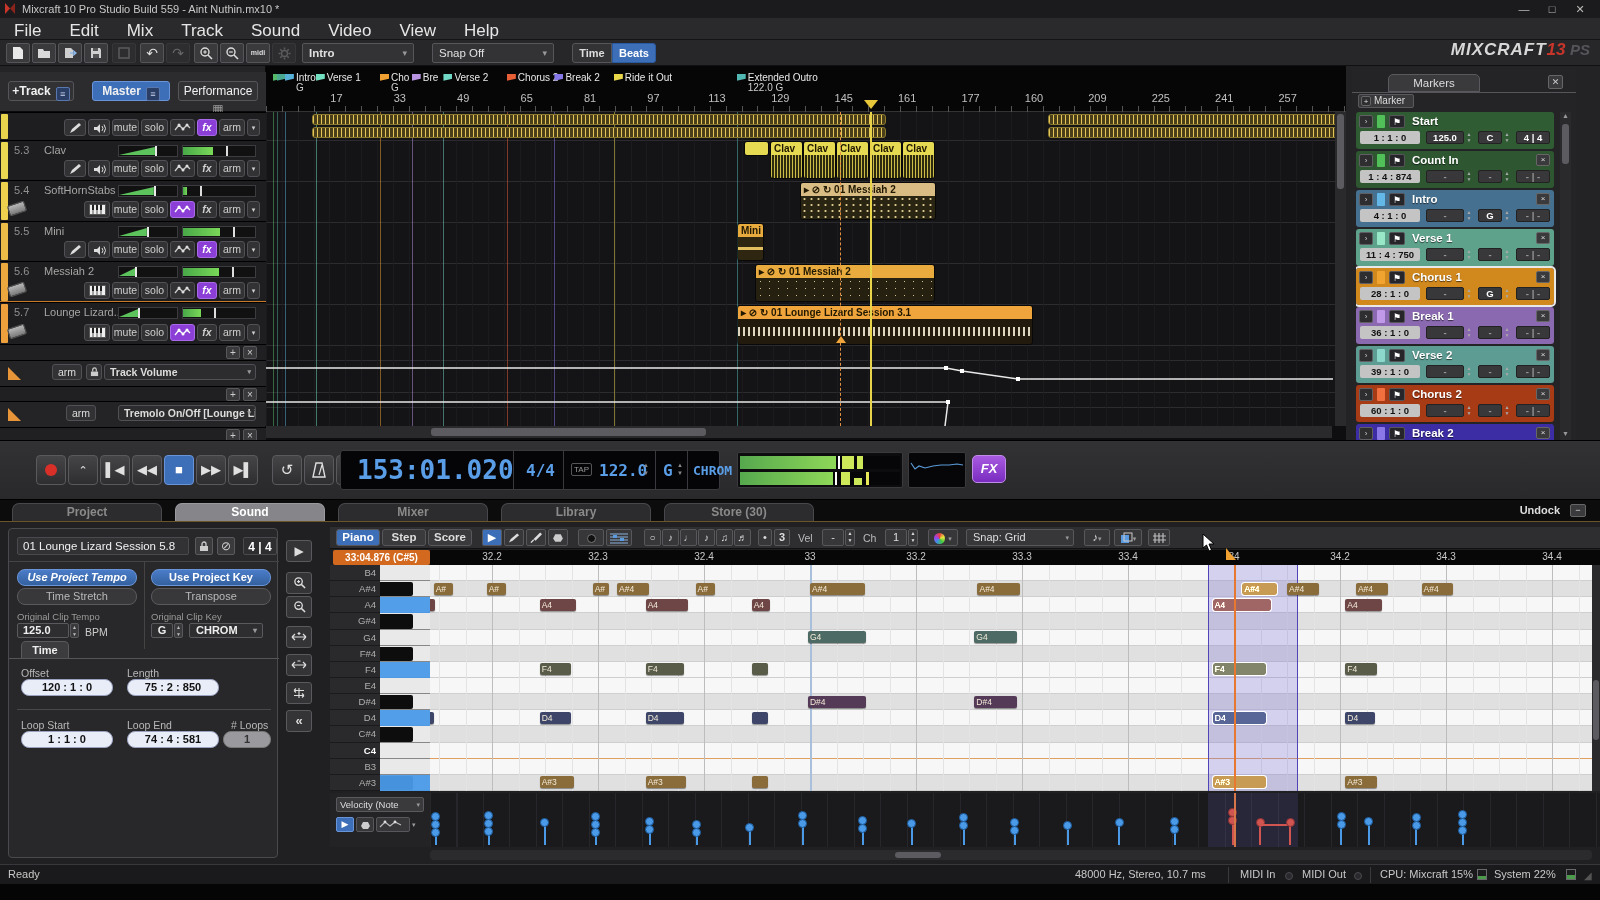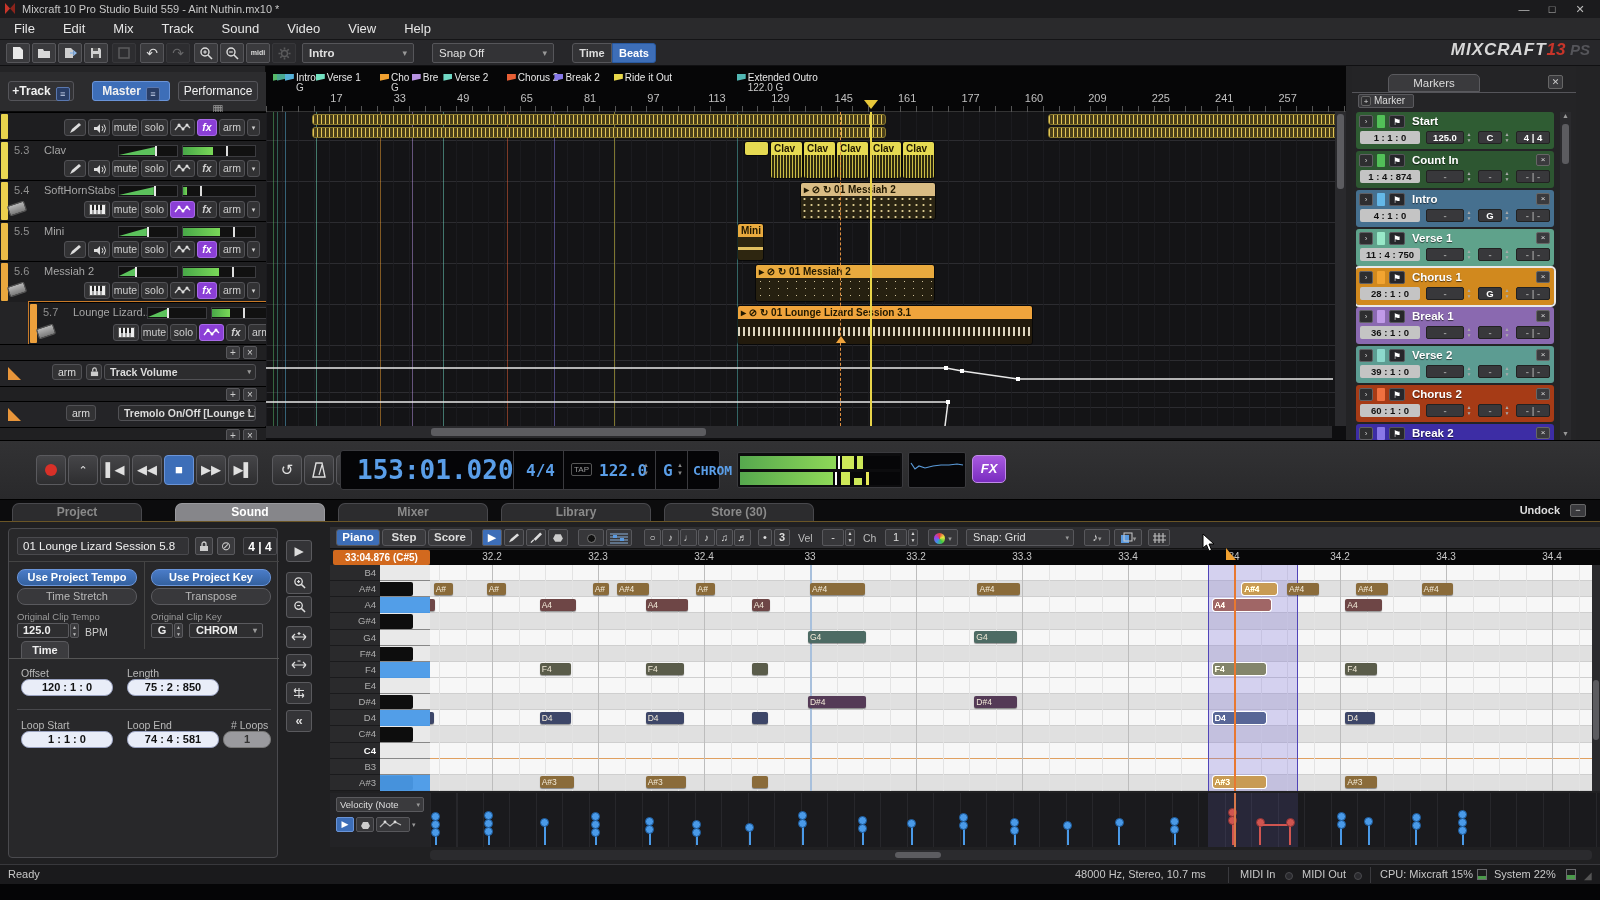--- a/index.html
+++ b/index.html
@@ -4,36 +4,36 @@
 <style>
   html,body{margin:0;padding:0;background:#000;}
   *{box-sizing:border-box;font-family:"Liberation Sans",sans-serif;}
   #app{position:relative;width:1600px;height:900px;background:#232325;overflow:hidden;color:#ccc;}
   .abs{position:absolute;}
   
   #titlebar{position:absolute;left:0;top:0;width:1600px;height:18px;background:#1b1b1d;color:#c8c8c8;font-size:11px;}
   #winctl span{display:inline-block;width:28px;text-align:center;color:#bbb;font-size:11px;}
   
   #menubar{position:absolute;left:0;top:18px;width:1600px;height:22px;background:#2a2a2c;border-bottom:1px solid #141416;}
-  .menu-item{display:inline-block;padding:3px 14px;font-size:13px;color:#e6e6e6;}
+  .menu-item{display:inline-block;padding:3px 14px;font-size:17px;color:#e6e6e6;}
   
   #toolbar{position:absolute;left:0;top:40px;width:1600px;height:26px;background:#27272a;border-bottom:1px solid #101012;}
   .tbtn{position:absolute;top:3px;width:24px;height:20px;background:#3a3a3d;border:1px solid #56565a;border-radius:2px;text-align:center;line-height:18px;font-size:12px;color:#ddd;}
   .tbtn.dim{opacity:.35;}
   .dd{position:absolute;top:3px;height:20px;background:#333336;border:1px solid #56565a;border-radius:2px;font-size:11.5px;color:#e0e0e0;line-height:18px;padding:0 6px;}
   .dd .car{float:right;color:#999;margin-left:6px;font-size:9px;}
   .toggle{position:absolute;top:3px;height:20px;border:1px solid #56565a;background:#333336;color:#ddd;font-size:11px;font-weight:bold;line-height:18px;text-align:center;}
   .toggle.on{background:#3d6eb8;color:#fff;border-color:#2a5aa0;}
   
   #trackpanel{position:absolute;left:0;top:66px;width:266px;height:374px;background:#242426;border-right:1px solid #0a0a0a;}
   #trkhdr{position:absolute;left:0;top:6px;width:266px;height:40px;background:#2c2c2e;border-bottom:1px solid #0a0a0a;}
   .hbtn{position:absolute;top:9px;height:20px;background:#323235;border:1px solid #55555a;border-radius:3px;color:#f0f0f0;font-size:12px;font-weight:bold;text-align:center;line-height:18px;}
   .menu-sq{display:inline-block;width:14px;height:14px;background:#2a3e66;border:1px solid #5a78b0;border-radius:2px;color:#cdd8f0;font-size:9px;line-height:13px;vertical-align:-2px;margin-left:5px;}
   .trow{position:absolute;left:0;width:266px;background:#1e1e20;border-top:1px solid #000;}
-  .trow.sel{outline:1px solid #c87a28;margin-left:29px;}
+  .trow.sel{outline:1px solid #c87a28;}
   .tstrip{position:absolute;left:1px;top:1px;bottom:1px;width:7px;border-radius:1px;}
   .tnum{position:absolute;left:14px;top:3px;font-size:11px;color:#8f8f8f;}
   .tname{position:absolute;left:44px;top:3px;font-size:11px;color:#a6a6a6;}
   .slider{position:absolute;top:4px;height:12px;background:#111;border:1px solid #3c3c40;}
   .sbtn{position:absolute;height:17px;background:#323234;border:1px solid #515155;border-radius:3px;color:#cfcfcf;font-size:10.5px;text-align:center;line-height:15px;}
   .sbtn.act{background:#8b3fd6;border-color:#a86ae8;color:#fff;}
   .lane{position:absolute;left:0;width:266px;background:#242427;border-top:1px solid #000;}
   .plusrow{position:absolute;left:0;width:266px;background:#202022;border-top:1px solid #000;}
   .mini-sq{position:absolute;width:14px;height:13px;background:#39393c;border:1px solid #58585c;border-radius:2px;color:#ccc;font-size:10px;line-height:11px;text-align:center;top:1px;}
   .armb{position:absolute;top:3px;height:16px;background:#323234;border:1px solid #515155;border-radius:3px;color:#ddd;font-size:10.5px;text-align:center;line-height:14px;}
@@ -758,21 +758,21 @@
       <svg width="56" height="34" viewBox="0 0 56 34">
           <polyline points="2,10 6,16 10,13 16,15 24,13 32,12 40,12 48,11 54,12" fill="none" stroke="#5a9ad8" stroke-width="1.2"></polyline>
         </svg>
     </div>
     <span class="abs" style="left:972px;top:14px;width:34px;height:28px;background:linear-gradient(#a85ae0,#7a2cc0);border:1px solid #c08ae8;border-radius:5px;color:#fff;font-weight:bold;font-style:italic;font-size:13px;text-align:center;line-height:26px;">FX</span>
   </div>
 
   <div id="btabs">
     <span class="abs" style="right:40px;top:4px;font-size:11px;font-weight:bold;color:#ddd;">Undock</span>
     <span class="abs" style="right:14px;top:4px;width:16px;height:13px;background:#3a3a3d;border:1px solid #666;border-radius:2px;color:#ddd;font-size:9px;text-align:center;line-height:11px;">−</span>
-  <span class="btab" style="left: 12px; width: 130px;">Project</span>
+  <span class="btab" style="left: 12px; width: 150px;">Project</span>
       <span class="btab on" style="left: 175px; width: 150px;">Sound</span>
       <span class="btab" style="left: 338px; width: 150px;">Mixer</span>
       <span class="btab" style="left: 501px; width: 150px;">Library</span>
       <span class="btab" style="left: 664px; width: 150px;">Store (30)</span>
     </div>
 
   <div id="bottom">
 
     <div id="props">
       <span class="abs" style="left:8px;top:8px;width:172px;height:18px;background:#323235;border:1px solid #4a4a4e;border-radius:2px;color:#f0f0f0;font-size:11.5px;line-height:16px;padding-left:5px;white-space:nowrap;overflow:hidden;">01 Lounge Lizard Session 5.8</span>
@@ -780,21 +780,21 @@
           <svg width="10" height="11" viewBox="0 0 10 11" style="margin:3px auto;">
             <rect x="1" y="5" width="8" height="5" fill="#ccc"></rect>
             <path d="M3,5 V3 a2,2 0 0 1 4,0 v2" fill="none" stroke="#ccc" stroke-width="1.3"></path>
           </svg>
         </span>
       <span class="abs" style="left:208px;top:8px;width:18px;height:18px;background:#3a3a3d;border:1px solid #5a5a5e;border-radius:2px;color:#ccc;font-size:12px;text-align:center;line-height:16px;">⊘</span>
       <span class="abs" style="left:234px;top:8px;width:34px;height:18px;color:#fff;font-size:12px;font-weight:bold;text-align:center;line-height:18px;background:#2e2e31;border:1px solid #4a4a4e;border-radius:2px;">4 | 4</span>
       <div class="abs" style="left:0;top:32px;width:270px;height:1px;background:#444;"></div>
       <div class="abs" style="left:135px;top:32px;width:1px;height:88px;background:#444;"></div>
 
-      <span class="bluebtn" style="left:8px;top:40px;width:120px;">Use Project Tempo</span>
+      <span class="bluebtn" style="left:8px;top:40px;width:120px;font-style:italic;">Use Project Tempo</span>
       <span class="graybtn" style="left:8px;top:59px;width:120px;">Time Stretch</span>
       <span class="bluebtn" style="left:142px;top:40px;width:120px;">Use Project Key</span>
       <span class="graybtn" style="left:142px;top:59px;width:120px;">Transpose</span>
 
       <span class="plabel" style="left:8px;top:82px;">Original Clip Tempo</span>
       <span class="pfield" style="left:8px;top:94px;width:52px;text-align:left;padding-left:5px;">125.0</span>
       <span class="spin" style="left:61px;top:94px;">▲<br>▼</span>
       <span class="plabel" style="left:76px;top:97px;color:#ccc;font-size:10.5px;">BPM</span>
 
       <span class="plabel" style="left:142px;top:82px;">Original Clip Key</span>

